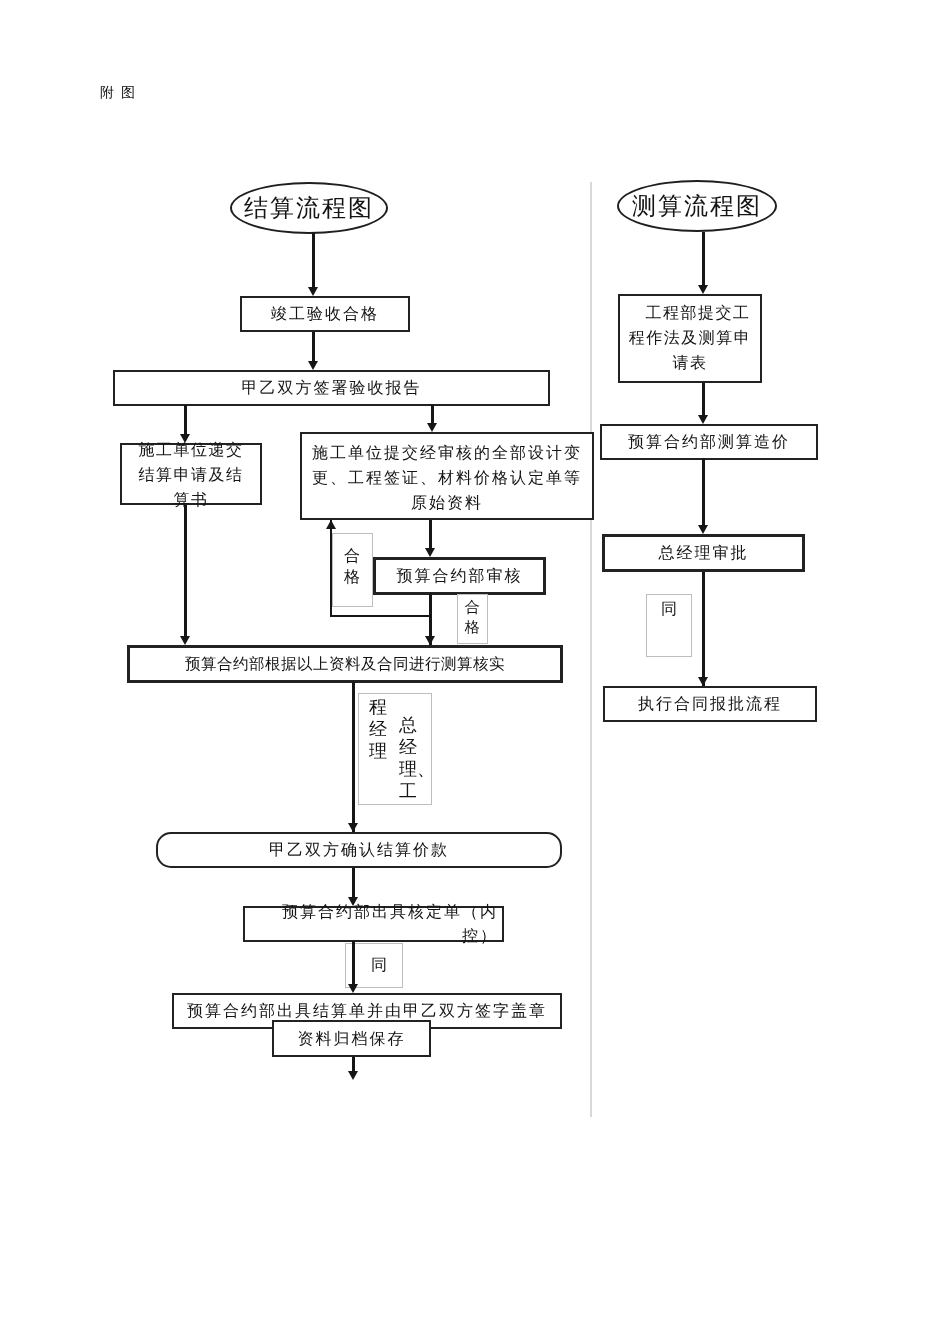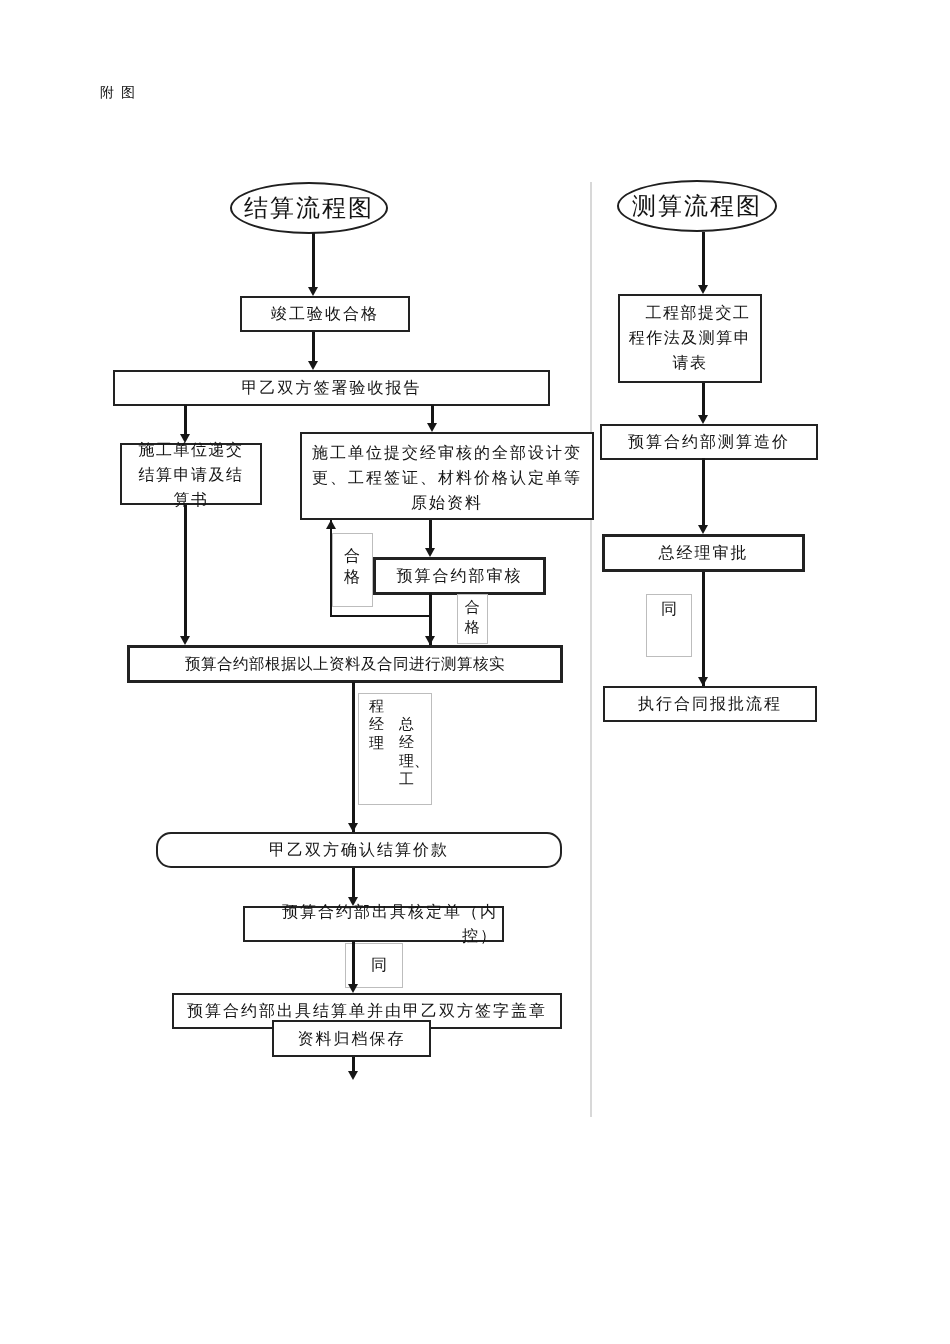--- a/index.html
+++ b/index.html
@@ -27,21 +27,21 @@
   .arrow-d{position:absolute;width:0;height:0;
     border-left:5.5px solid transparent;border-right:5.5px solid transparent;
     border-top:9px solid #161616;}
   .arrow-u{position:absolute;width:0;height:0;
     border-left:5.5px solid transparent;border-right:5.5px solid transparent;
     border-bottom:9px solid #161616;}
   .lrect{position:absolute;border:1px solid #bdbdbd;box-sizing:border-box;}
   .vtext{display:block;width:1.05em;word-break:break-all;line-height:1.3;
     letter-spacing:0;font-size:16px;margin:16px auto;}
   .vcol{position:absolute;display:block;width:1.05em;word-break:break-all;
-    line-height:1.22;letter-spacing:0;font-size:15px;}
+    line-height:1.22;letter-spacing:0;font-size:18px;}
   .divider{position:absolute;background:#d8d8d8;}
 </style>
 </head>
 <body>
 
 <div class="page">
 
   <div class="heading" style="left:100px;top:84px;">附图</div>
 
   <div class="divider" style="left:590px;top:182px;width:1.5px;height:935px;"></div>

